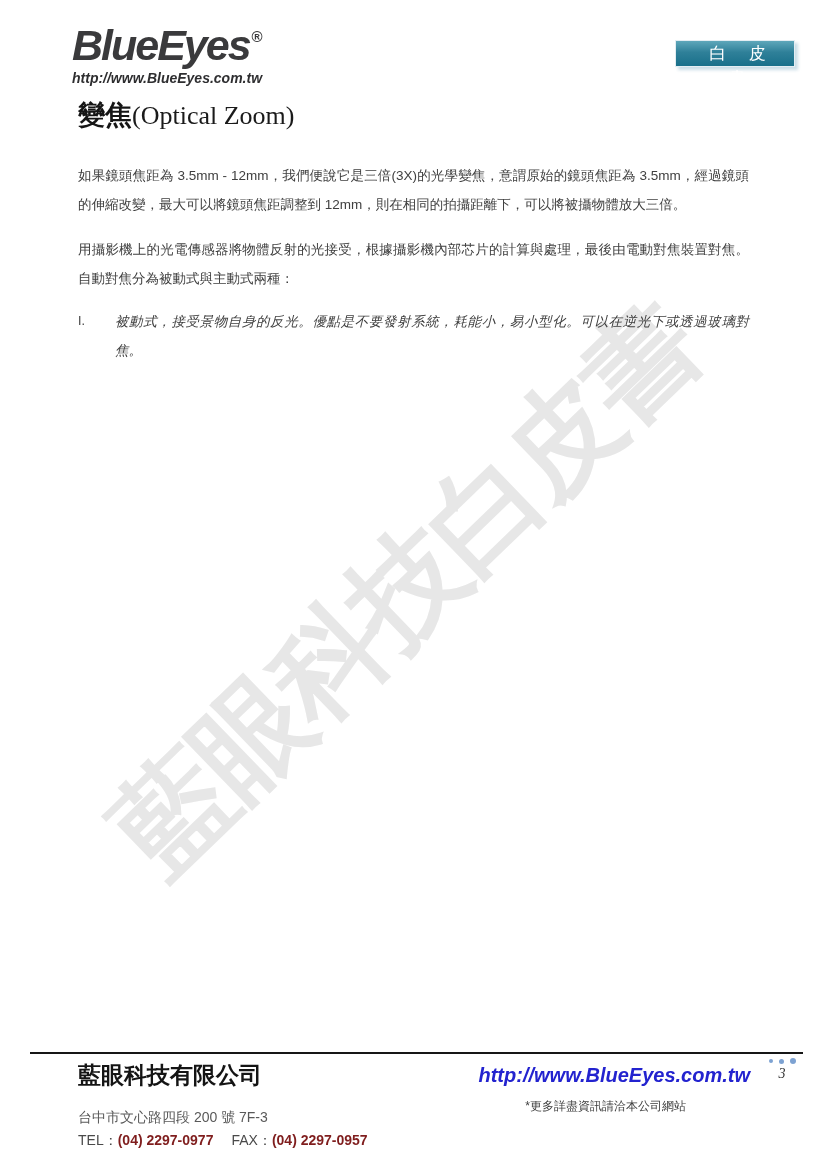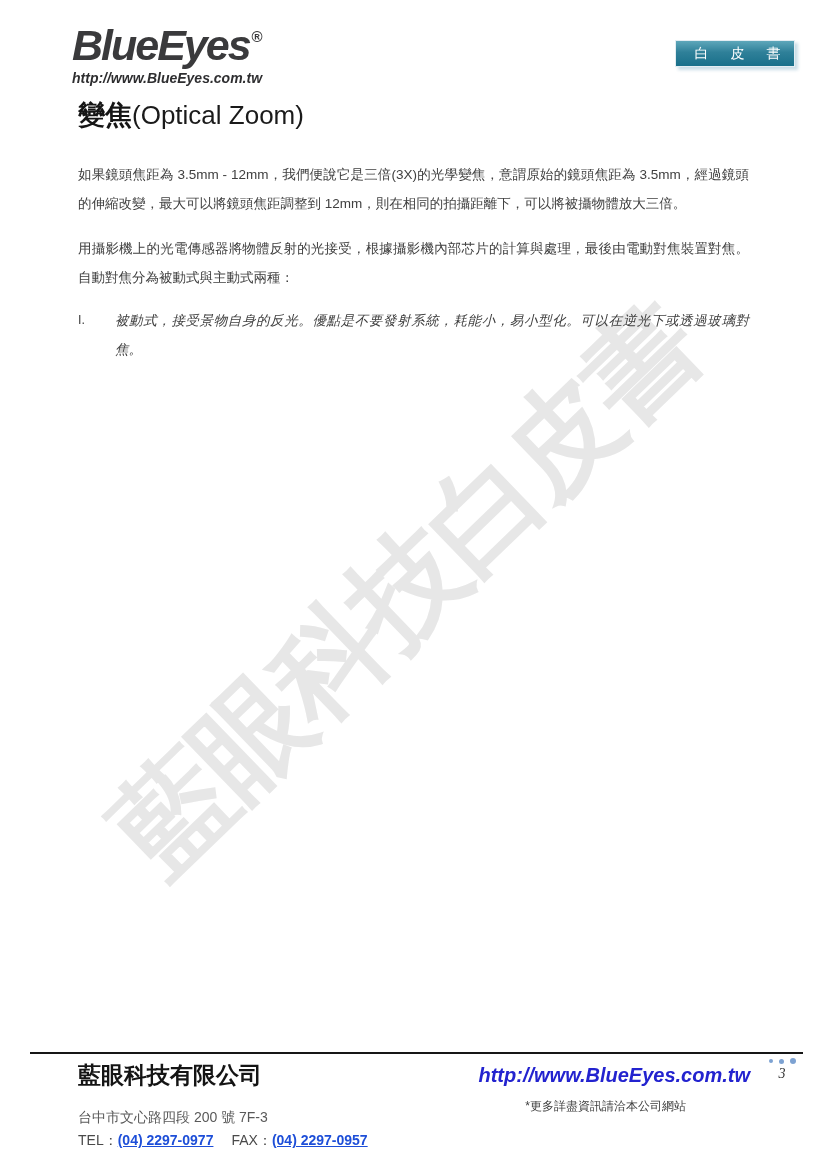--- a/index.html
+++ b/index.html
@@ -36,33 +36,34 @@
     font-size:14px;font-weight:bold;font-style:italic;
     color:#2e2e30;margin-top:2px;letter-spacing:0;
   }
   .badge{
     position:absolute;top:40px;right:31px;z-index:2;
     width:104px;height:25px;
     background:linear-gradient(to bottom,#5ea7ba 0%,#2f8099 45%,#19708a 100%);
     border:1px solid #e3edf2;
     box-shadow:3px 3px 3px rgba(175,205,218,0.65);
     color:#ffffff;
-    font-size:14px;
+    font-size:17px;
     letter-spacing:9px;
     text-align:center;
     line-height:25px;
     padding-left:14px;
   }
   
   .content{position:absolute;top:96px;left:78px;width:671px;z-index:1;}
   h1{
     margin:0;padding:0;
     font-size:27px;line-height:38px;
     font-weight:bold;color:#151515;
     letter-spacing:0;
+    font-family:Liberation Serif, serif;
   }
   h1 .en{font-weight:normal;font-size:26px;color:#1a1a1a;}
   .content p{
     margin:16px 0 0 0;
     font-size:13.5px;
     line-height:29px;
     color:#404040;
     text-align:justify;
   }
   .h-gap{margin-top:26px !important;}
@@ -79,21 +80,21 @@
   }
   
   .footer-line{
     position:absolute;left:30px;right:23px;top:1052px;
     border-top:2px solid #161616;z-index:2;
   }
   .footer-left{position:absolute;left:78px;top:1061px;z-index:2;}
   .company{font-size:23px;font-weight:bold;color:#141414;line-height:28px;}
   .address{font-size:14px;color:#595959;margin-top:19px;line-height:18px;}
   .telfax{font-size:14px;color:#4a4a4a;margin-top:5px;line-height:18px;}
-  .telfax .num{color:#1d4ed8;font-weight:bold;text-decoration:underline;}
+  .telfax .num{color:#7f1d1d;font-weight:bold;}
   .telfax .gap{display:inline-block;width:18px;}
   .footer-right{position:absolute;right:76px;top:1063px;z-index:2;text-align:right;}
   .url{
     font-size:20px;font-weight:bold;font-style:italic;
     color:#2323cf;line-height:24px;letter-spacing:0;
     text-decoration:none;display:inline-block;
   }
   .note{font-size:12px;color:#404040;margin-top:11px;margin-right:64px;}
   .page-num{position:absolute;right:18px;top:1057px;width:52px;text-align:center;z-index:2;}
   .dots{display:flex;justify-content:center;align-items:center;gap:6px;height:8px;}

